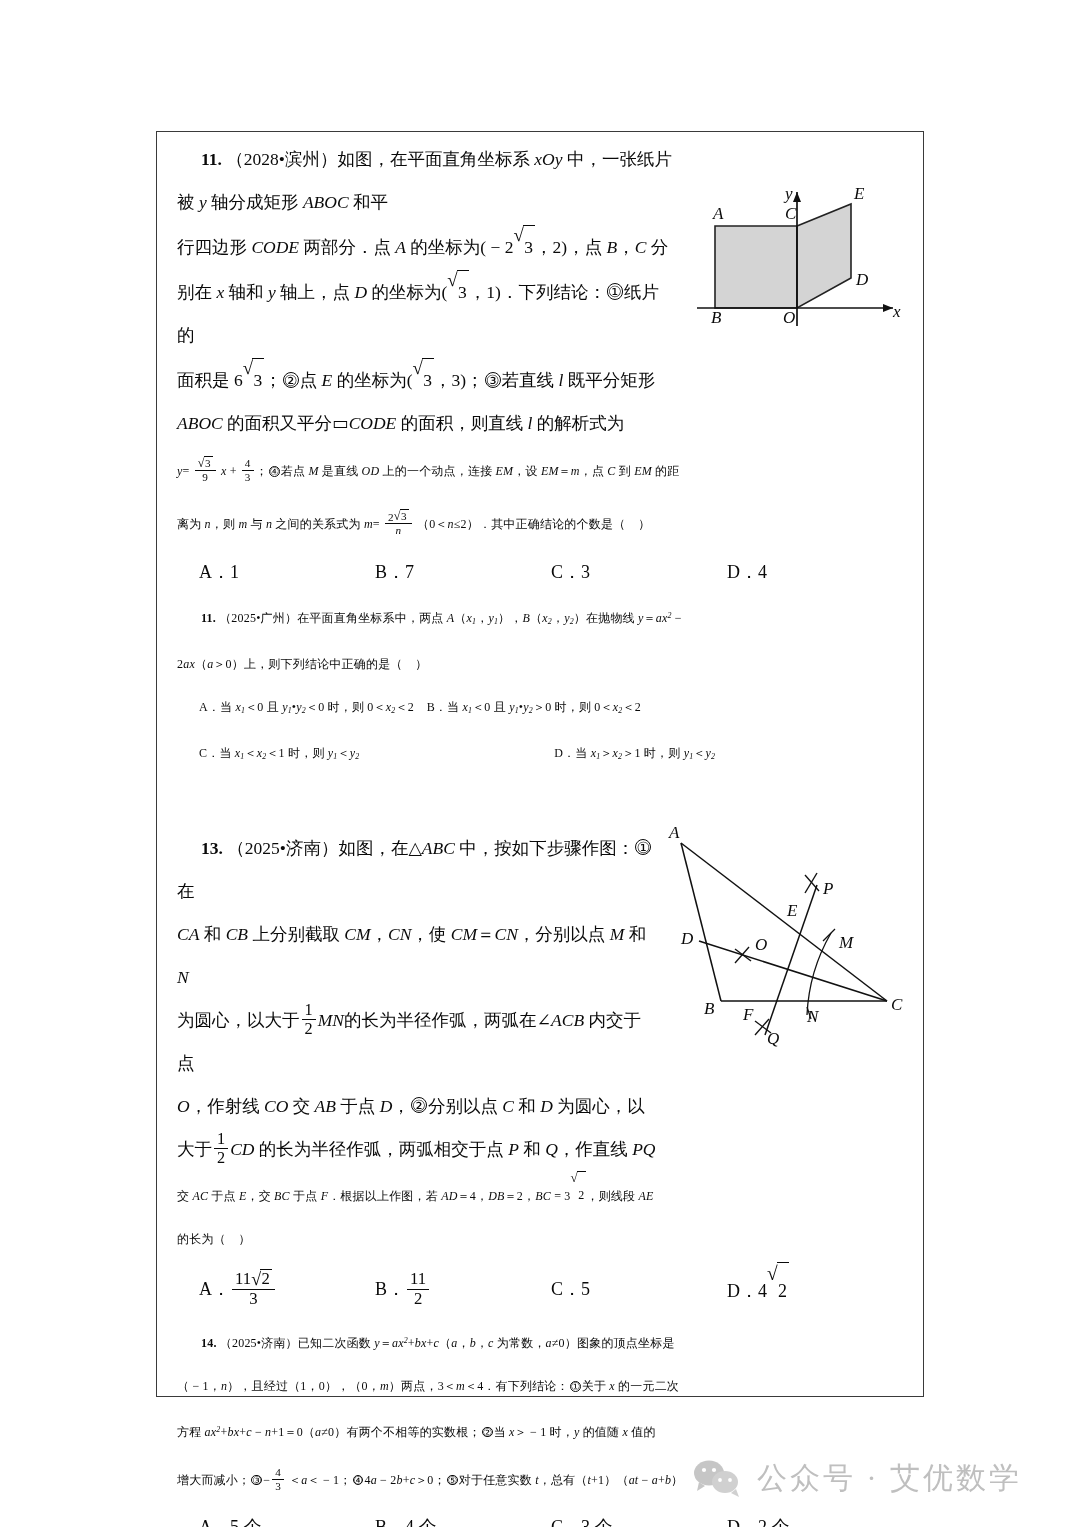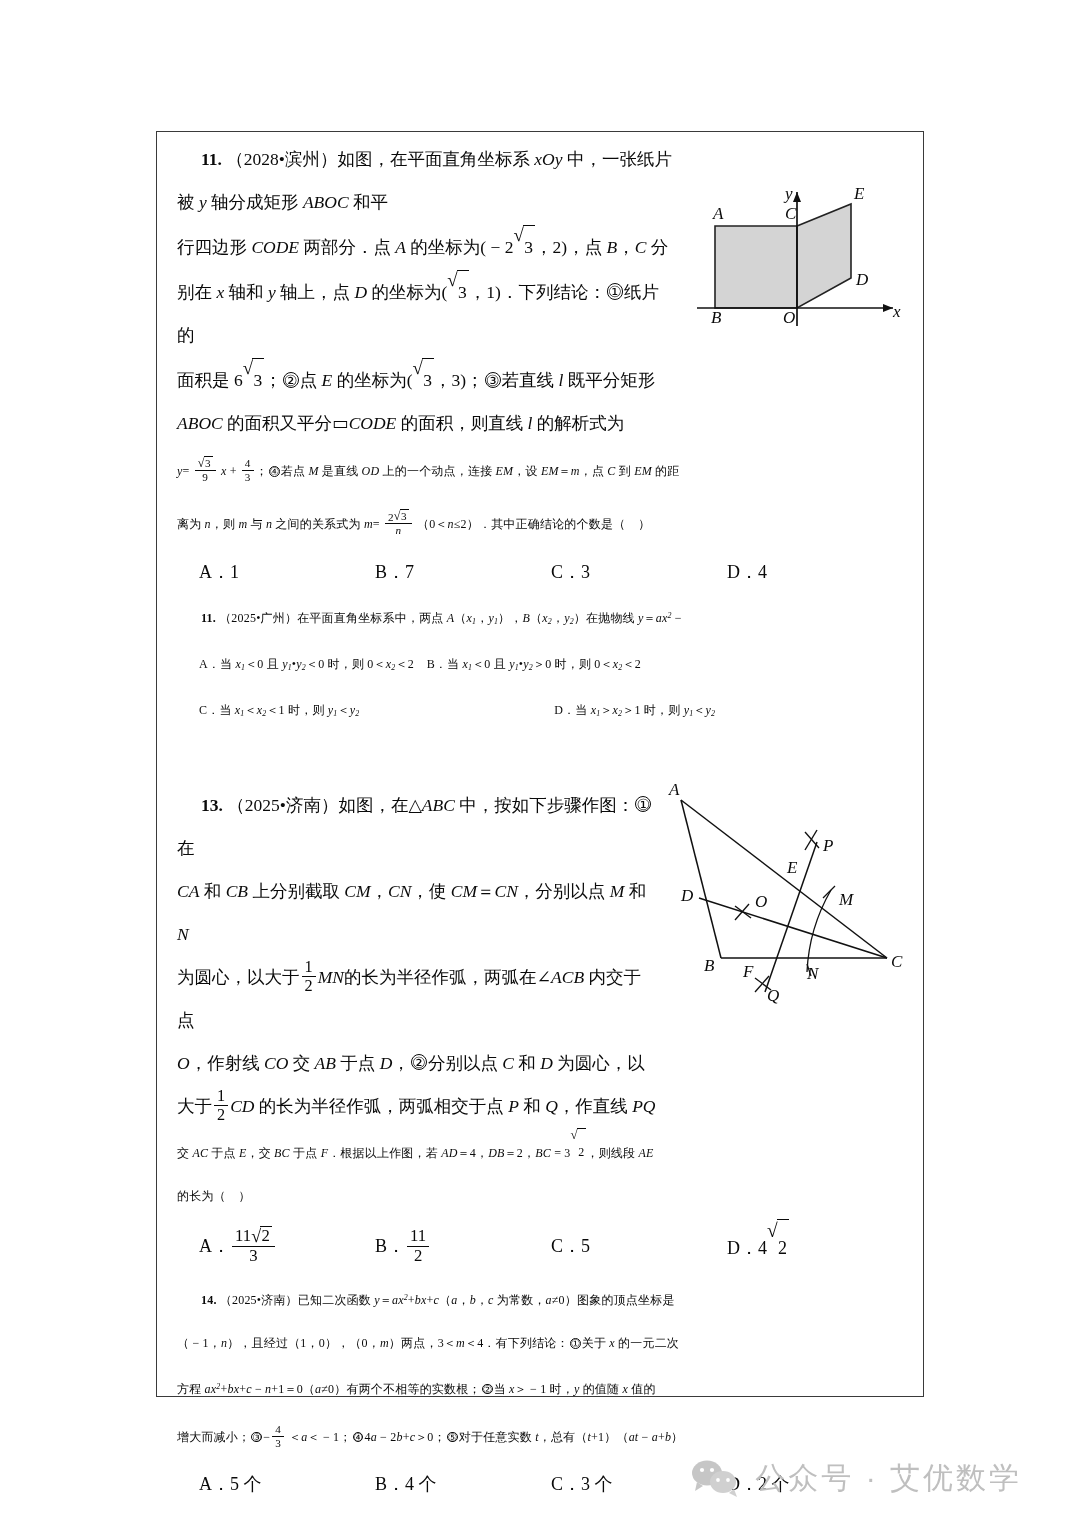--- a/index.html
+++ b/index.html
@@ -170,21 +170,21 @@
     width: 1080px;
     height: 70px;
     display: flex;
     align-items: center;
     justify-content: flex-end;
     padding-right: 58px;
     box-sizing: border-box;
     color: #bdbdbd;
   }
   #footer .wtext {
-    font-family: Liberation Sans, sans-serif;
+    font-family: Liberation Serif, serif;
     font-size: 30px;
     letter-spacing: 3px;
     color: #bfbfbf;
   }
   #footer .wicon { margin-right: 14px; display: flex; align-items: center; }
 </style>
 </head>
 <body>
 
 <div id="page">
@@ -239,20 +239,23 @@
         <span class="op">B．7</span>
         <span class="op">C．3</span>
         <span class="op">D．4</span>
       </div>
     </div>
 
     <div class="q">
       <div class="line">
         <span class="qnum">11.</span>
         <span>（2025•广州）</span>在平面直角坐标系中，两点 <i>A</i>（<i>x</i><sub>1</sub>，<i>y</i><sub>1</sub>），<i>B</i>（<i>x</i><sub>2</sub>，<i>y</i><sub>2</sub>）在抛物线 <i>y</i>＝<i>ax</i><sup>2</sup> −
+      </div>
+      <div class="line">
+        2<i>ax</i>（<i>a</i>＞0）上，则下列结论中正确的是（&nbsp;&nbsp;&nbsp;&nbsp;）
       </div>
       <div class="line" style="padding-left:22px;">
         <span>A．当 <i>x</i><sub>1</sub>＜0 且 <i>y</i><sub>1</sub>•<i>y</i><sub>2</sub>＜0 时，则 0＜<i>x</i><sub>2</sub>＜2</span>
         &nbsp;&nbsp;
         <span>B．当 <i>x</i><sub>1</sub>＜0 且 <i>y</i><sub>1</sub>•<i>y</i><sub>2</sub>＞0 时，则 0＜<i>x</i><sub>2</sub>＜2</span>
       </div>
       <div class="line" style="padding-left:22px;">
         <span style="display:inline-block;width:352px;">C．当 <i>x</i><sub>1</sub>＜<i>x</i><sub>2</sub>＜1 时，则 <i>y</i><sub>1</sub>＜<i>y</i><sub>2</sub></span>
         <span>D．当 <i>x</i><sub>1</sub>＞<i>x</i><sub>2</sub>＞1 时，则 <i>y</i><sub>1</sub>＜<i>y</i><sub>2</sub></span>
       </div>

